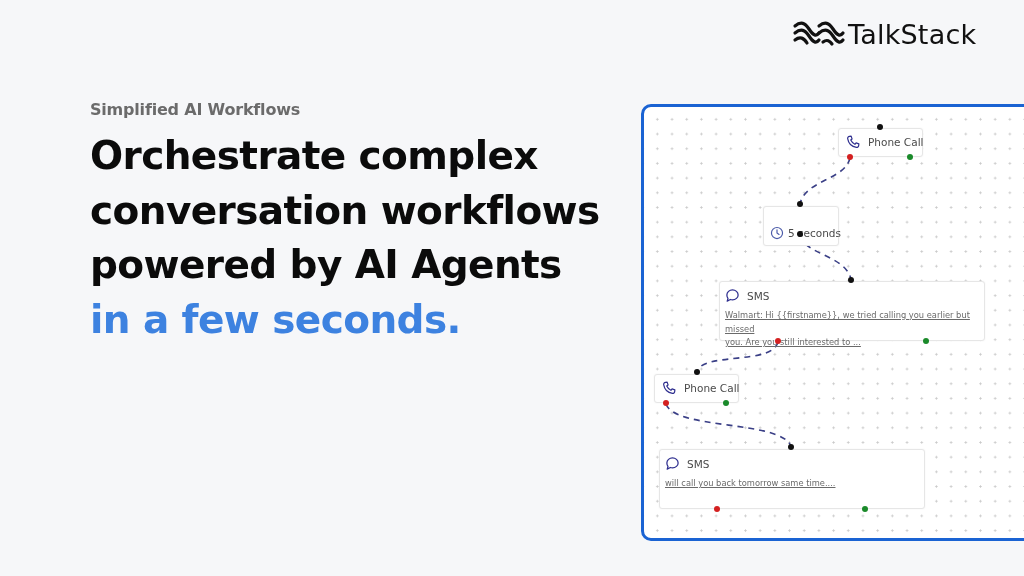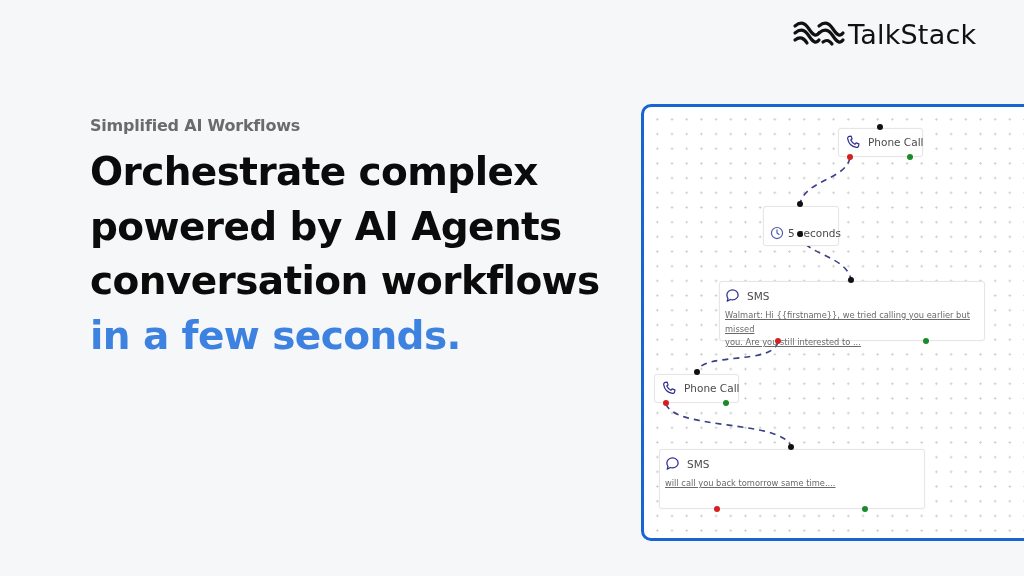--- a/index.html
+++ b/index.html
@@ -17,21 +17,21 @@
     }
     .logo svg { width: 54px; height: 30px; }
     .logo-text {
       font-family: "DejaVu Sans", sans-serif;
       font-size: 27px;
       font-weight: 500;
       color: #111;
       margin-left: 2px;
       letter-spacing: 0.2px;
     }
-    .hero { position: absolute; left: 90px; top: 116px; width: 520px; }
+    .hero { position: absolute; left: 90px; top: 100px; width: 520px; }
     .eyebrow {
       font-family: "DejaVu Sans", sans-serif;
       font-size: 16px;
       font-weight: bold;
       color: #6b6b6b;
       margin-bottom: 10px;
       letter-spacing: -0.2px;
     }
     .headline {
       font-family: "DejaVu Sans", sans-serif;
@@ -97,22 +97,22 @@
       <path d="M31 23 C 35 20, 38 22, 40 25"></path>
     </g>
   </svg>
   <span class="logo-text">TalkStack</span>
 </div>
 
 <div class="hero">
   <div class="eyebrow">Simplified AI Workflows</div>
   <h1 class="headline">
     <span class="line">Orchestrate complex</span>
+    <span class="line">conversation workflows</span>
     <span class="line">powered by AI Agents</span>
-    <span class="line">conversation workflows</span>
     <span class="accent line">in a few seconds.</span>
   </h1>
 </div>
 
 <div class="panel"></div>
 
 <div class="canvas">
   <svg class="edges" width="1024" height="576">
     <g fill="none" stroke="#3a3f86" stroke-width="1.6" stroke-dasharray="6 5">
       <path d="M850 158 C 845 180, 805 180, 800 204"></path>

